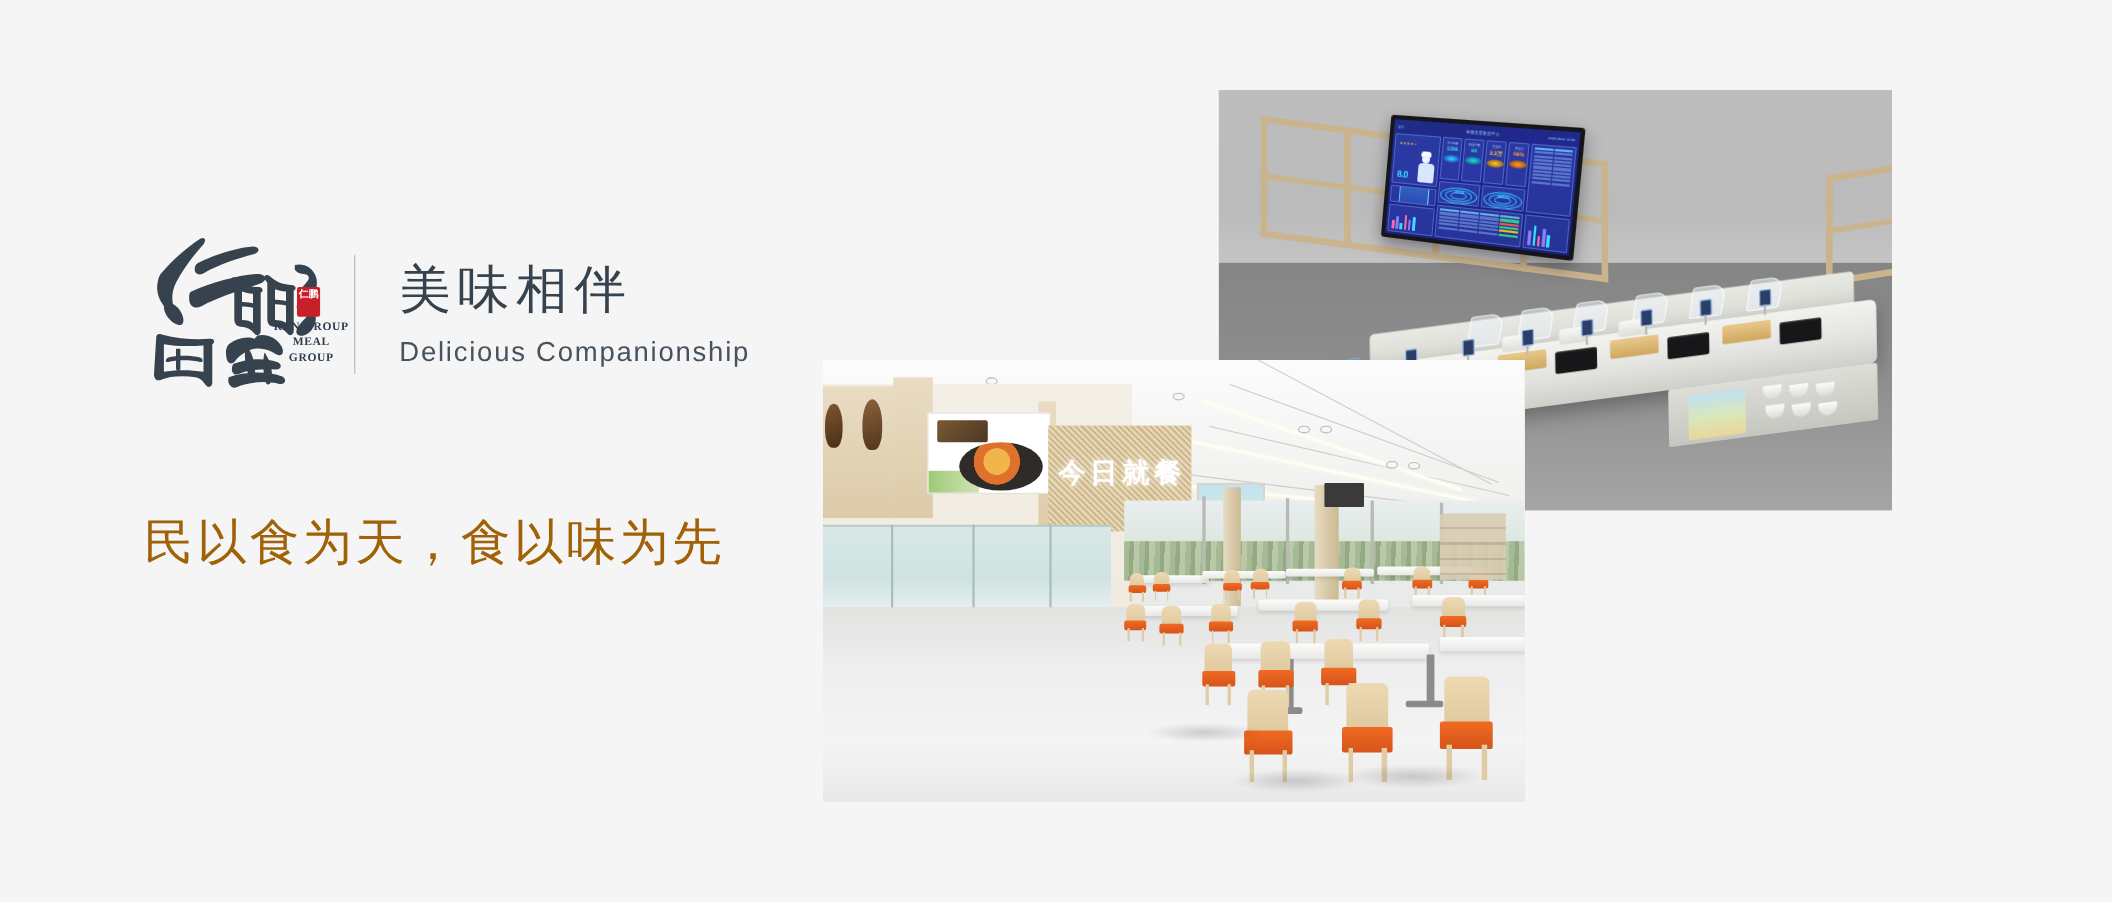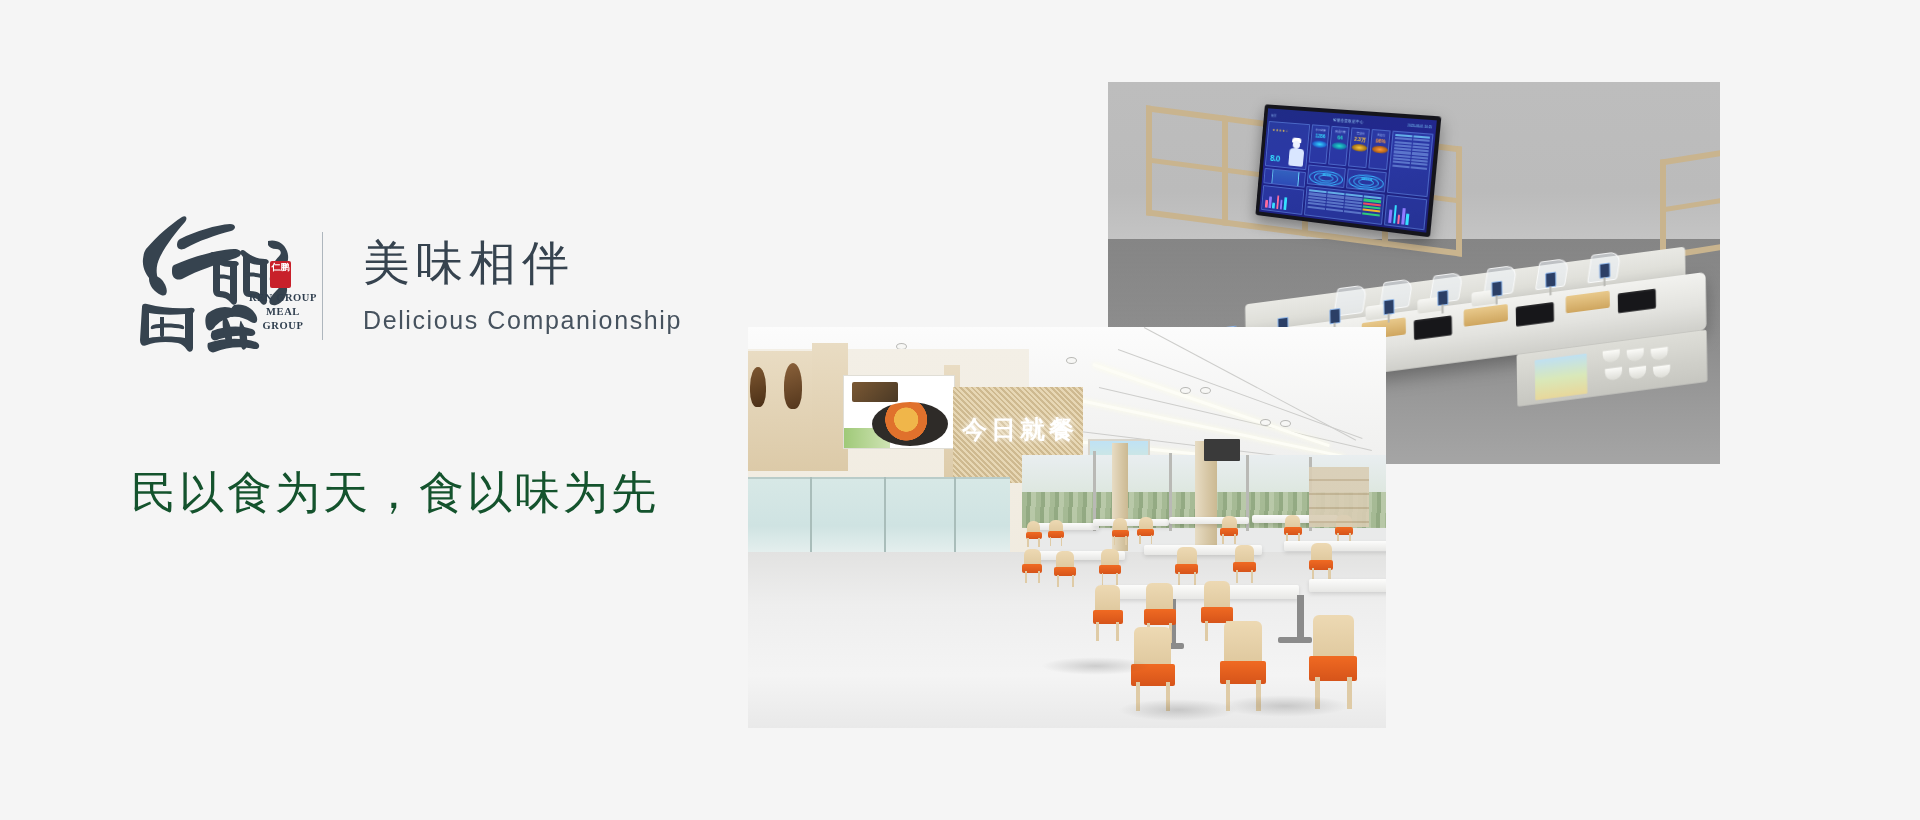--- a/index.html
+++ b/index.html
@@ -100,21 +100,21 @@
     white-space: nowrap;
   }
 
   .tagline {
     position: absolute;
     left: 131px;
     top: 462px;
     font-size: 45px;
     line-height: 62px;
     letter-spacing: 3px;
-    color: #14532d;
+    color: #a16207;
     font-weight: 400;
     white-space: nowrap;
   }
 
   
   .panel {
     position: absolute;
     overflow: hidden;
   }
   

